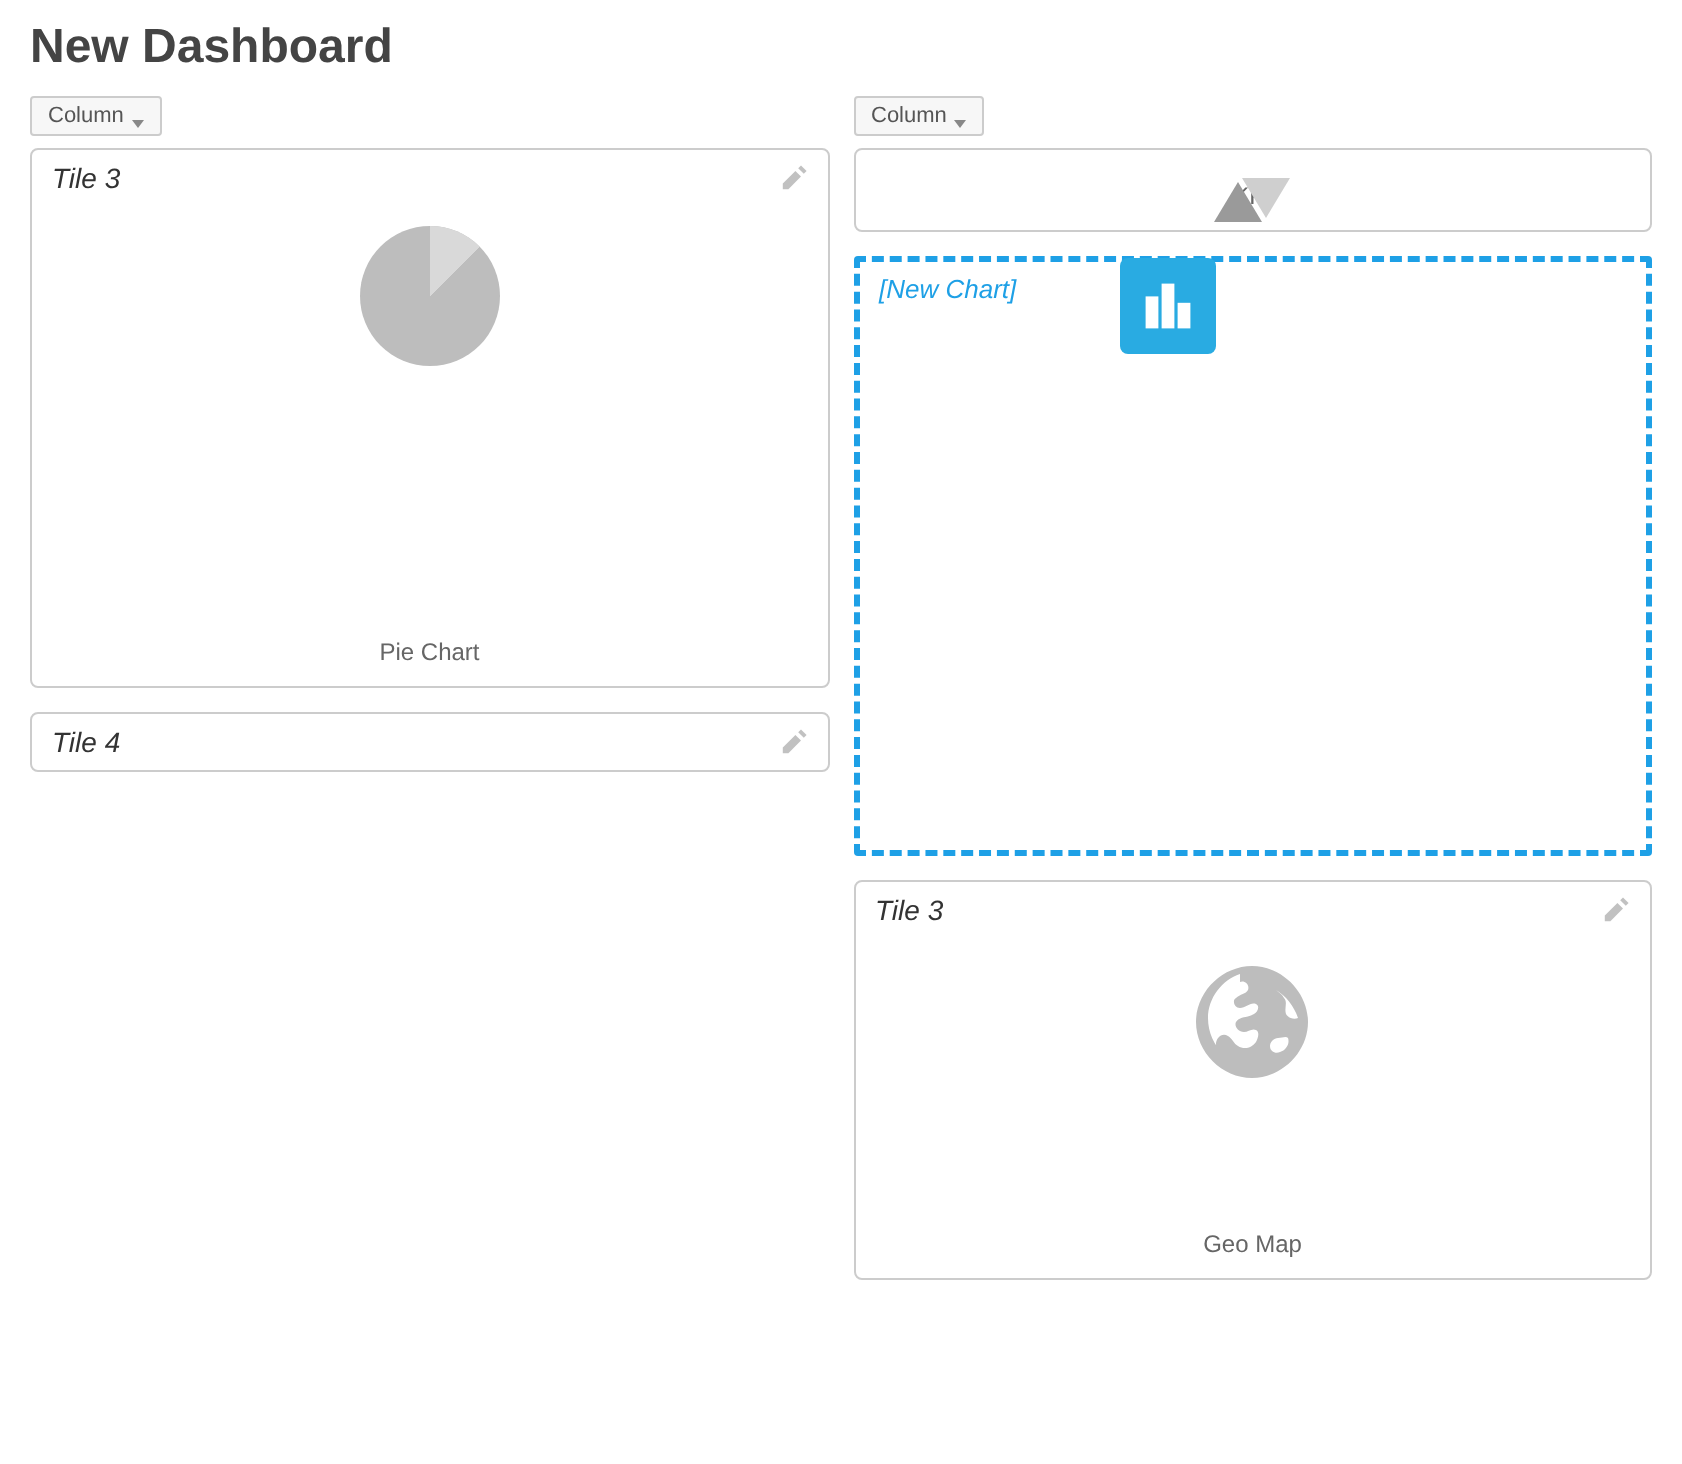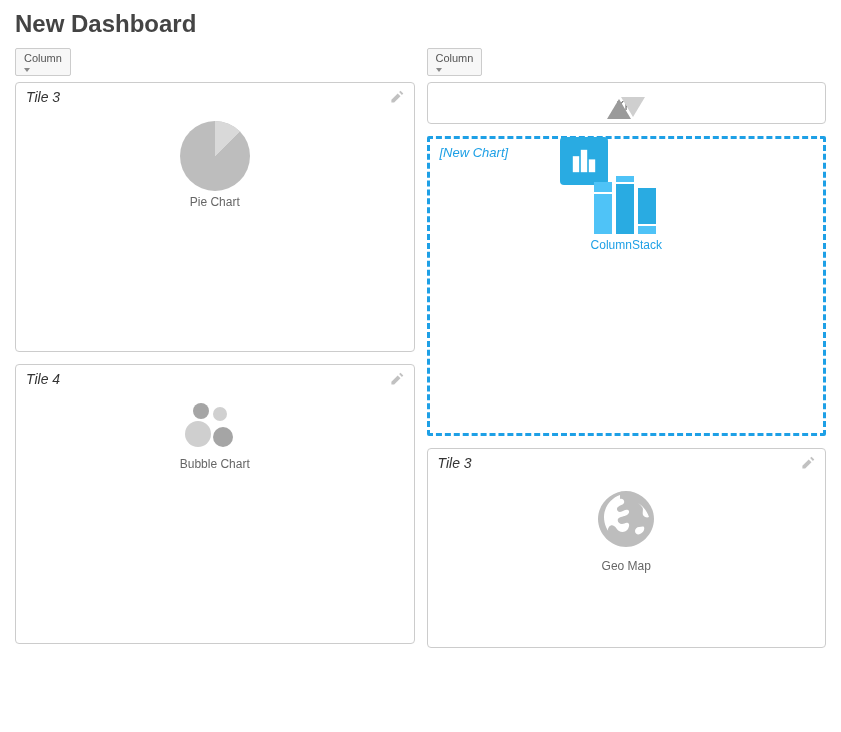--- a/index.html
+++ b/index.html
@@ -29,24 +29,23 @@
   .col-btn {
     align-self: flex-start;
     border: 1px solid #ccc;
     background: #f7f7f7;
     font-size: 11px;
     color: #555;
     padding: 3px 8px;
     margin-bottom: 6px;
     cursor: pointer;
     display: inline-flex;
-    align-items: flex-start;
+    align-items: flex-end;
     gap: 4px;
     border-radius: 2px;
-    flex-direction: column;
   }
   .col-btn .caret {
     width: 0; height: 0;
     border-left: 3px solid transparent;
     border-right: 3px solid transparent;
     border-top: 4px solid #888;
   }
   .tile {
     border: 1px solid #ccc;
     border-radius: 4px;
@@ -67,21 +66,21 @@
   }
   .edit-icon {
     width: 14px; height: 14px;
     cursor: pointer;
     opacity: 0.6;
   }
   .tile-body {
     display: flex;
     flex-direction: column;
     align-items: center;
-    justify-content: flex-start;
+    justify-content: space-between;
     padding: 10px;
   }
   .chart-label {
     font-size: 12px;
     color: #666;
     margin-top: 4px;
   }
   
   .tile.h-290 .tile-body { height: 240px; }
   .tile.h-300 .tile-body { height: 250px; }
@@ -214,29 +213,20 @@
       </div>
     </div>
 
     <div class="tile h-300">
       <div class="tile-header">
         <span class="tile-title">Tile 4</span>
         <svg class="edit-icon" viewBox="0 0 20 20">
             <path fill="#999" d="M2 14l9-9 4 4-9 9H2v-4zm11-11l2-2 4 4-2 2-4-4z"></path>
           </svg>
       </div>
-      <div class="tile-body">
-        <div class="bubble-chart">
-          <div class="b1"></div>
-            <div class="b2"></div>
-            <div class="b3"></div>
-            <div class="b4"></div>
-        </div>
-        <div class="chart-label">Bubble Chart</div>
-      </div>
     </div>
   </div>
 
   <div class="col">
     <button class="col-btn">
       <span>Column</span>
       <span class="caret"></span>
     </button>
 
     <div class="tile h-85">
@@ -253,31 +243,20 @@
       <div class="drag-badge">
         <svg viewBox="0 0 40 40" width="32" height="32">
           <rect x="6" y="14" width="8" height="20"></rect>
           <rect x="16" y="6" width="8" height="28"></rect>
           <rect x="26" y="18" width="8" height="16"></rect>
         </svg>
       </div>
       <div class="tile-header">
         <span class="tile-title">[New Chart]</span>
       </div>
-      <div class="tile-body" style="height:230px">
-        <div class="colstack-icon">
-          <div class="bar b1a"></div>
-            <div class="bar b1b"></div>
-          <div class="bar b2a"></div>
-            <div class="bar b2b"></div>
-          <div class="bar b3a"></div>
-            <div class="bar b3b"></div>
-        </div>
-        <div class="chart-label">ColumnStack</div>
-      </div>
     </div>
 
     <div class="tile h-200">
       <div class="tile-header">
         <span class="tile-title">Tile 3</span>
         <svg class="edit-icon" viewBox="0 0 20 20">
             <path fill="#999" d="M2 14l9-9 4 4-9 9H2v-4zm11-11l2-2 4 4-2 2-4-4z"></path>
           </svg>
       </div>
       <div class="tile-body">

